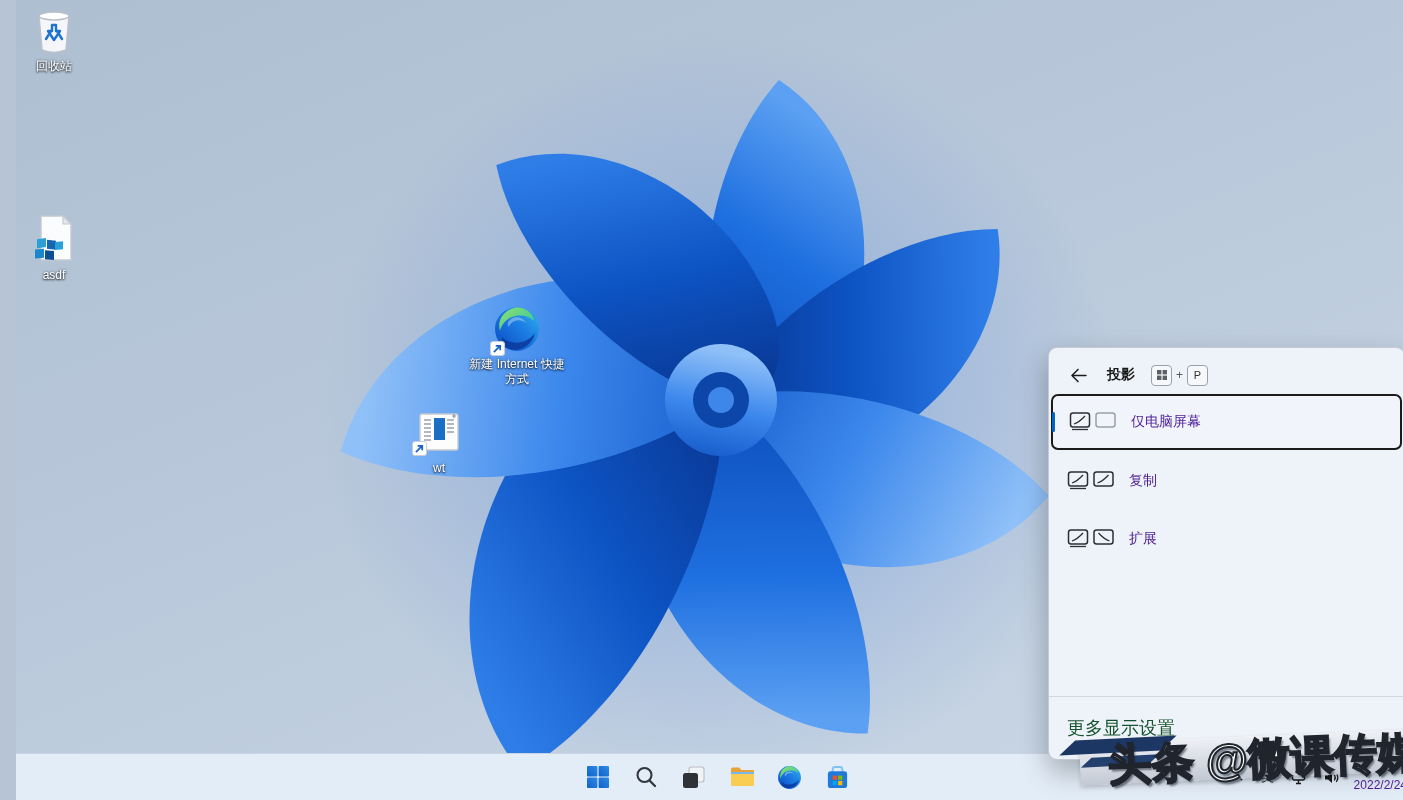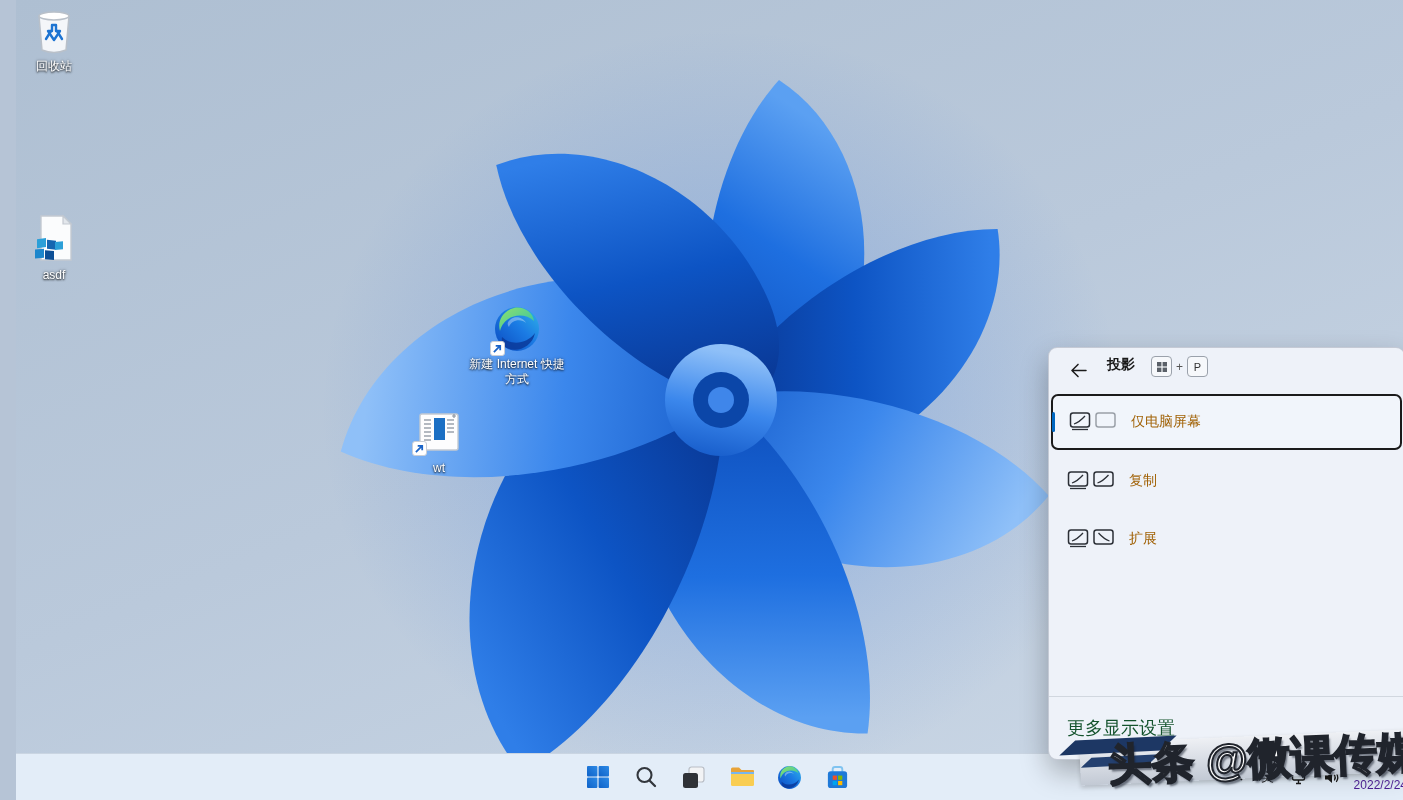--- a/index.html
+++ b/index.html
@@ -14,36 +14,36 @@
   .dicon .glyph { position:relative; width:50px; height:50px; display:flex; align-items:center; justify-content:center; }
   .dicon .lbl { margin-top:3px; font-size:12px; line-height:15px; color:#fff; text-align:center;
                 text-shadow:0 1px 2px rgba(0,0,0,.85), 0 0 3px rgba(0,0,0,.5); }
   .shortcut-badge { position:absolute; left:-2px; bottom:-2px; width:15px; height:15px; background:#fff;
                     border:1px solid #c9ced6; border-radius:3px; display:flex; align-items:center; justify-content:center; }
 
   
   .panel { position:absolute; left:1032px; top:347px; width:357px; height:413px; z-index:20;
            background:#eef2f9; border:1px solid rgba(120,130,145,.35); border-radius:9px;
            box-shadow:0 12px 28px rgba(0,0,0,.28); }
-  .pp-header { position:absolute; top:8px; left:14px; right:14px; height:38px; display:flex; align-items:flex-start; gap:14px; }
+  .pp-header { position:absolute; top:8px; left:14px; right:14px; height:38px; display:flex; align-items:center; gap:14px; }
   .pp-back { width:30px; height:28px; border:none; background:transparent; border-radius:5px; display:flex;
              align-items:center; justify-content:center; cursor:pointer; }
   .pp-title { font-size:14px; font-weight:700; color:#1a1a1a; }
   .pp-shortcut { display:flex; align-items:center; gap:4px; margin-left:2px; }
   .kbd { min-width:21px; height:21px; padding:0 3px; border:1px solid #9aa1ab; border-radius:4px; background:#f6f8fb;
          display:flex; align-items:center; justify-content:center; font-size:11px; color:#333; }
   .kbd-plus { font-size:12px; color:#555; }
 
   .pp-options { position:absolute; top:46px; left:2px; right:2px; }
   .pp-item { position:relative; height:58px; display:flex; align-items:center; padding-left:16px; gap:14px;
              cursor:pointer; border-radius:7px; }
   .pp-item.selected { height:56px; border:2px solid #1b1b1b; background:#f1f5fb; }
   .pp-accent { position:absolute; left:-1px; top:50%; transform:translateY(-50%); width:3px; height:20px;
                background:#0067c0; border-radius:2px; }
-  .pp-item .optlbl { font-size:14px; color:#a16207; }
+  .pp-item .optlbl { font-size:14px; color:#4c1d95; }
   .screens { width:48px; height:22px; flex:0 0 48px; }
 
   .pp-divider { position:absolute; left:0; right:0; top:348px; height:1px; background:#d1d7df; }
   .pp-footer { position:absolute; left:0; right:0; top:349px; bottom:0; display:flex; align-items:center;
                padding-left:18px; font-size:18px; color:#14532d; cursor:pointer;
                border-radius:0 0 9px 9px; }
 
   
   .taskbar { position:absolute; left:0; right:0; bottom:0; height:47px; background:#e3edf8;
              border-top:1px solid rgba(90,105,125,.18); z-index:10; display:flex; align-items:center; justify-content:center; }

